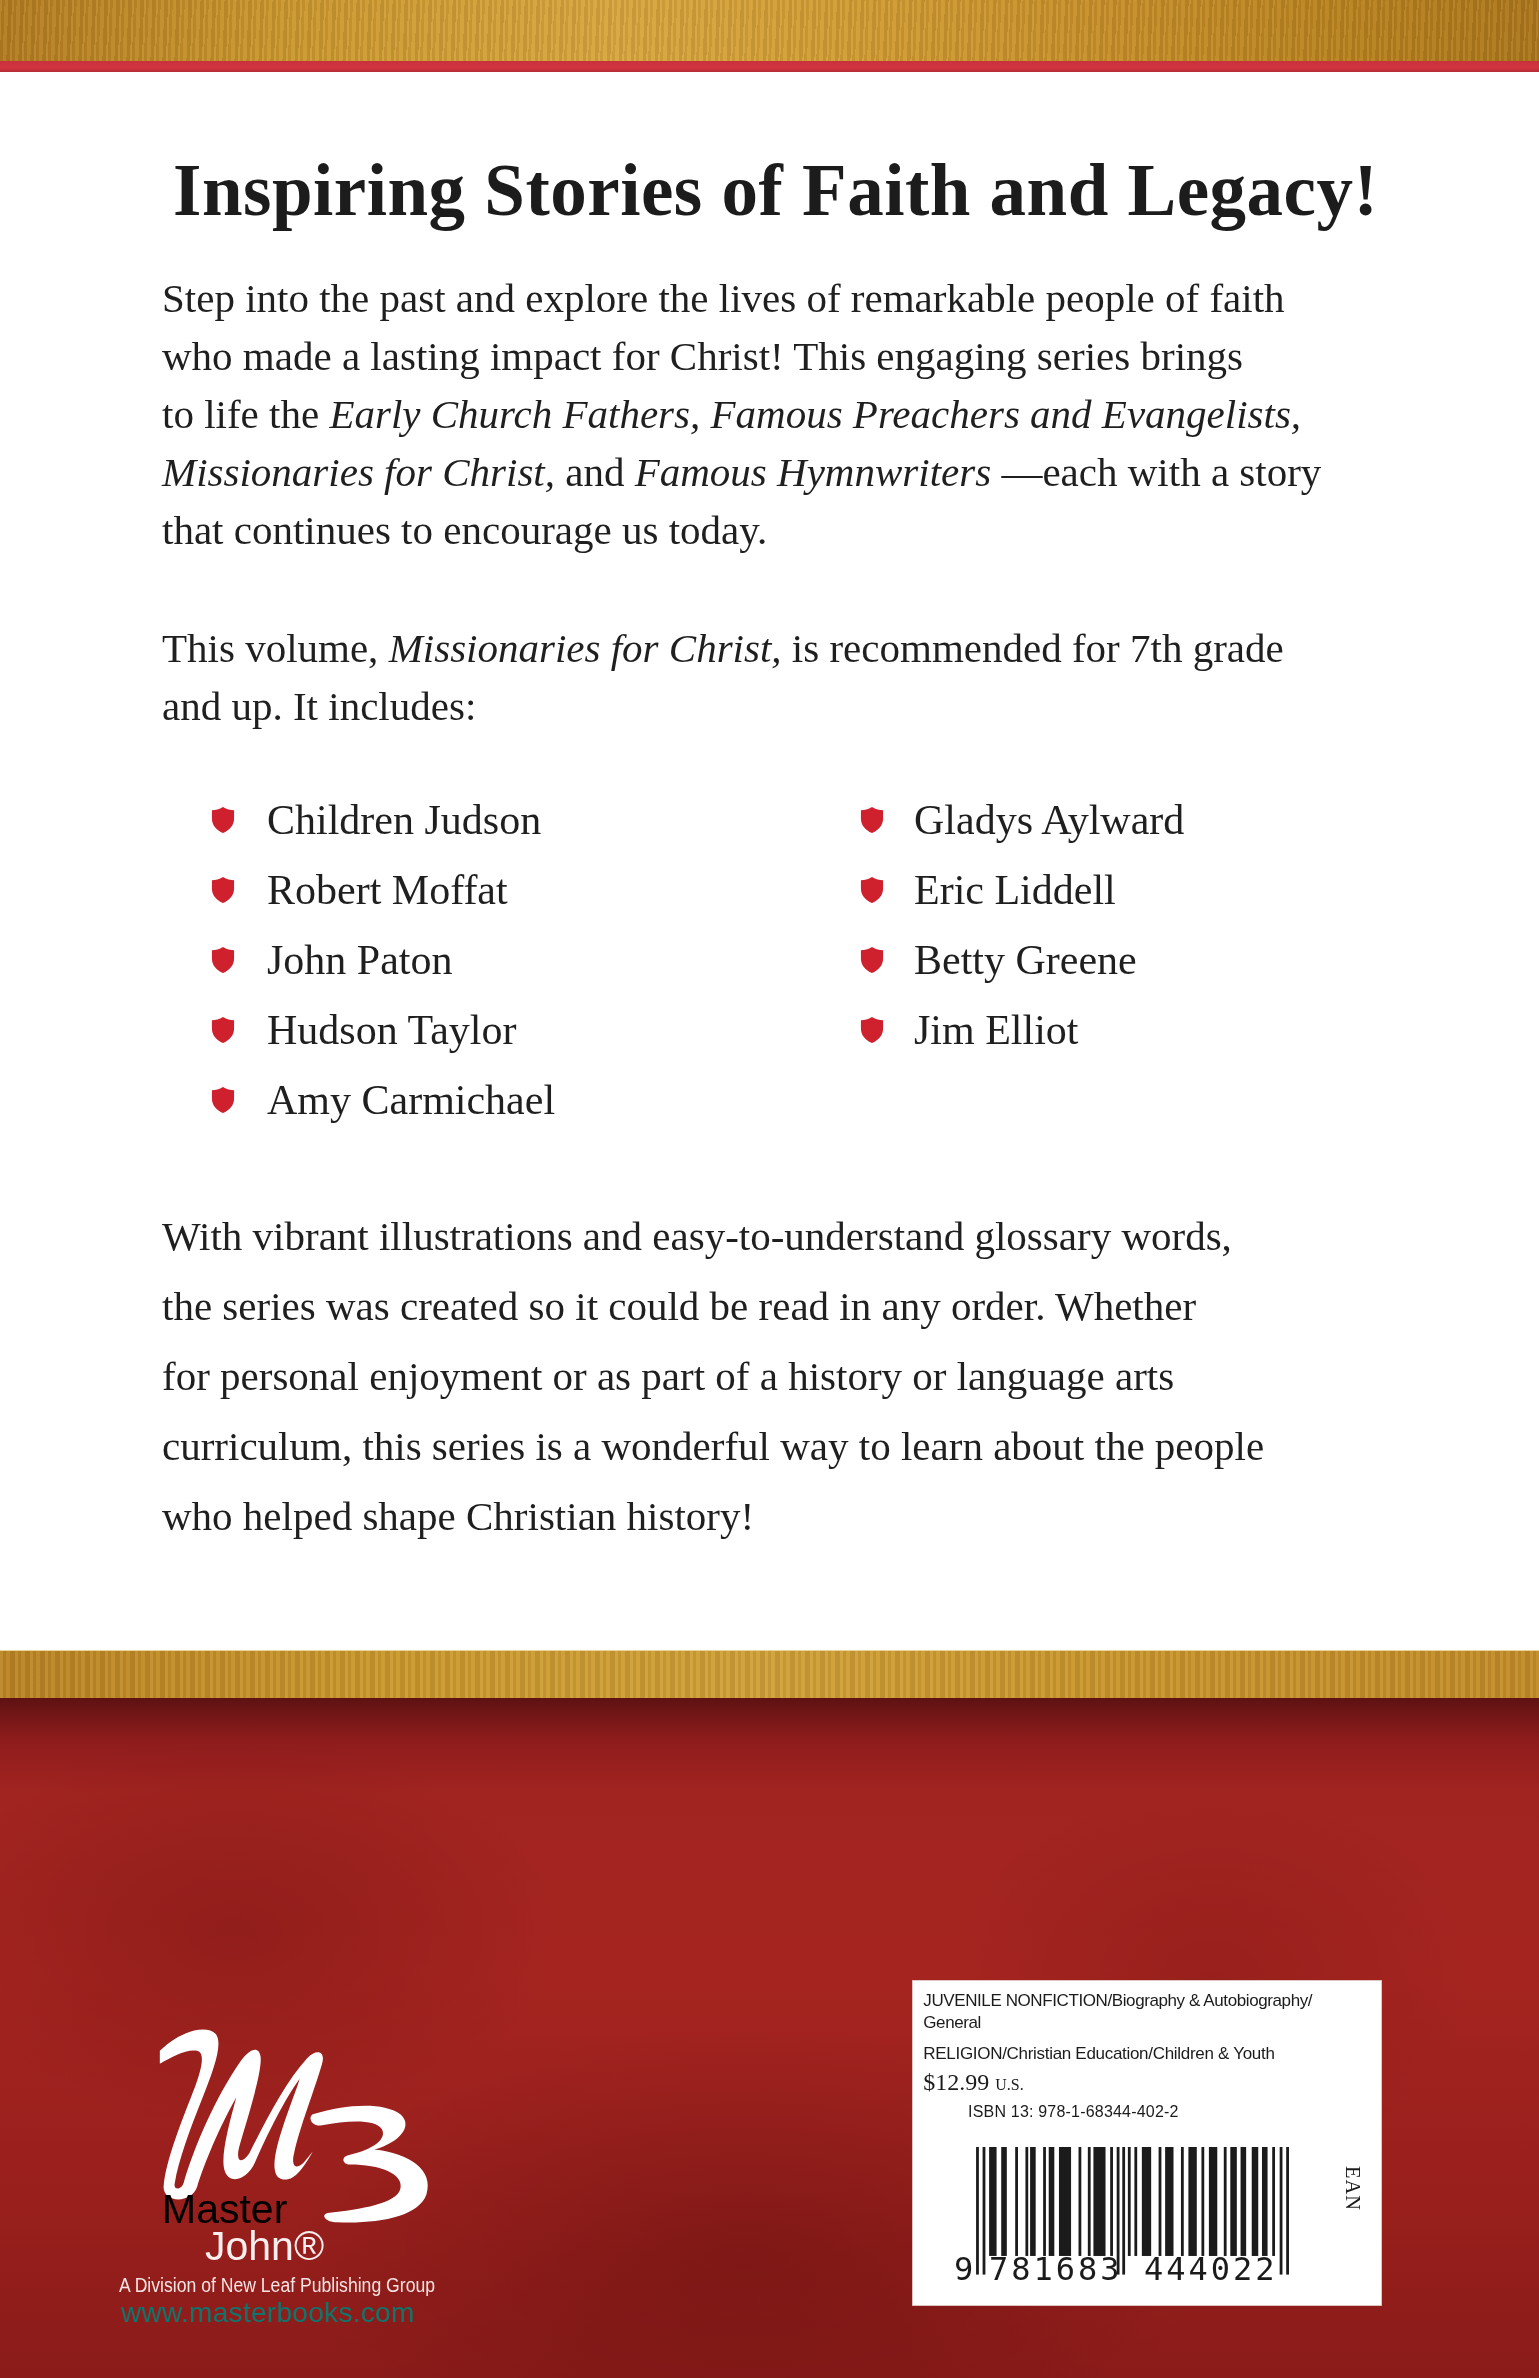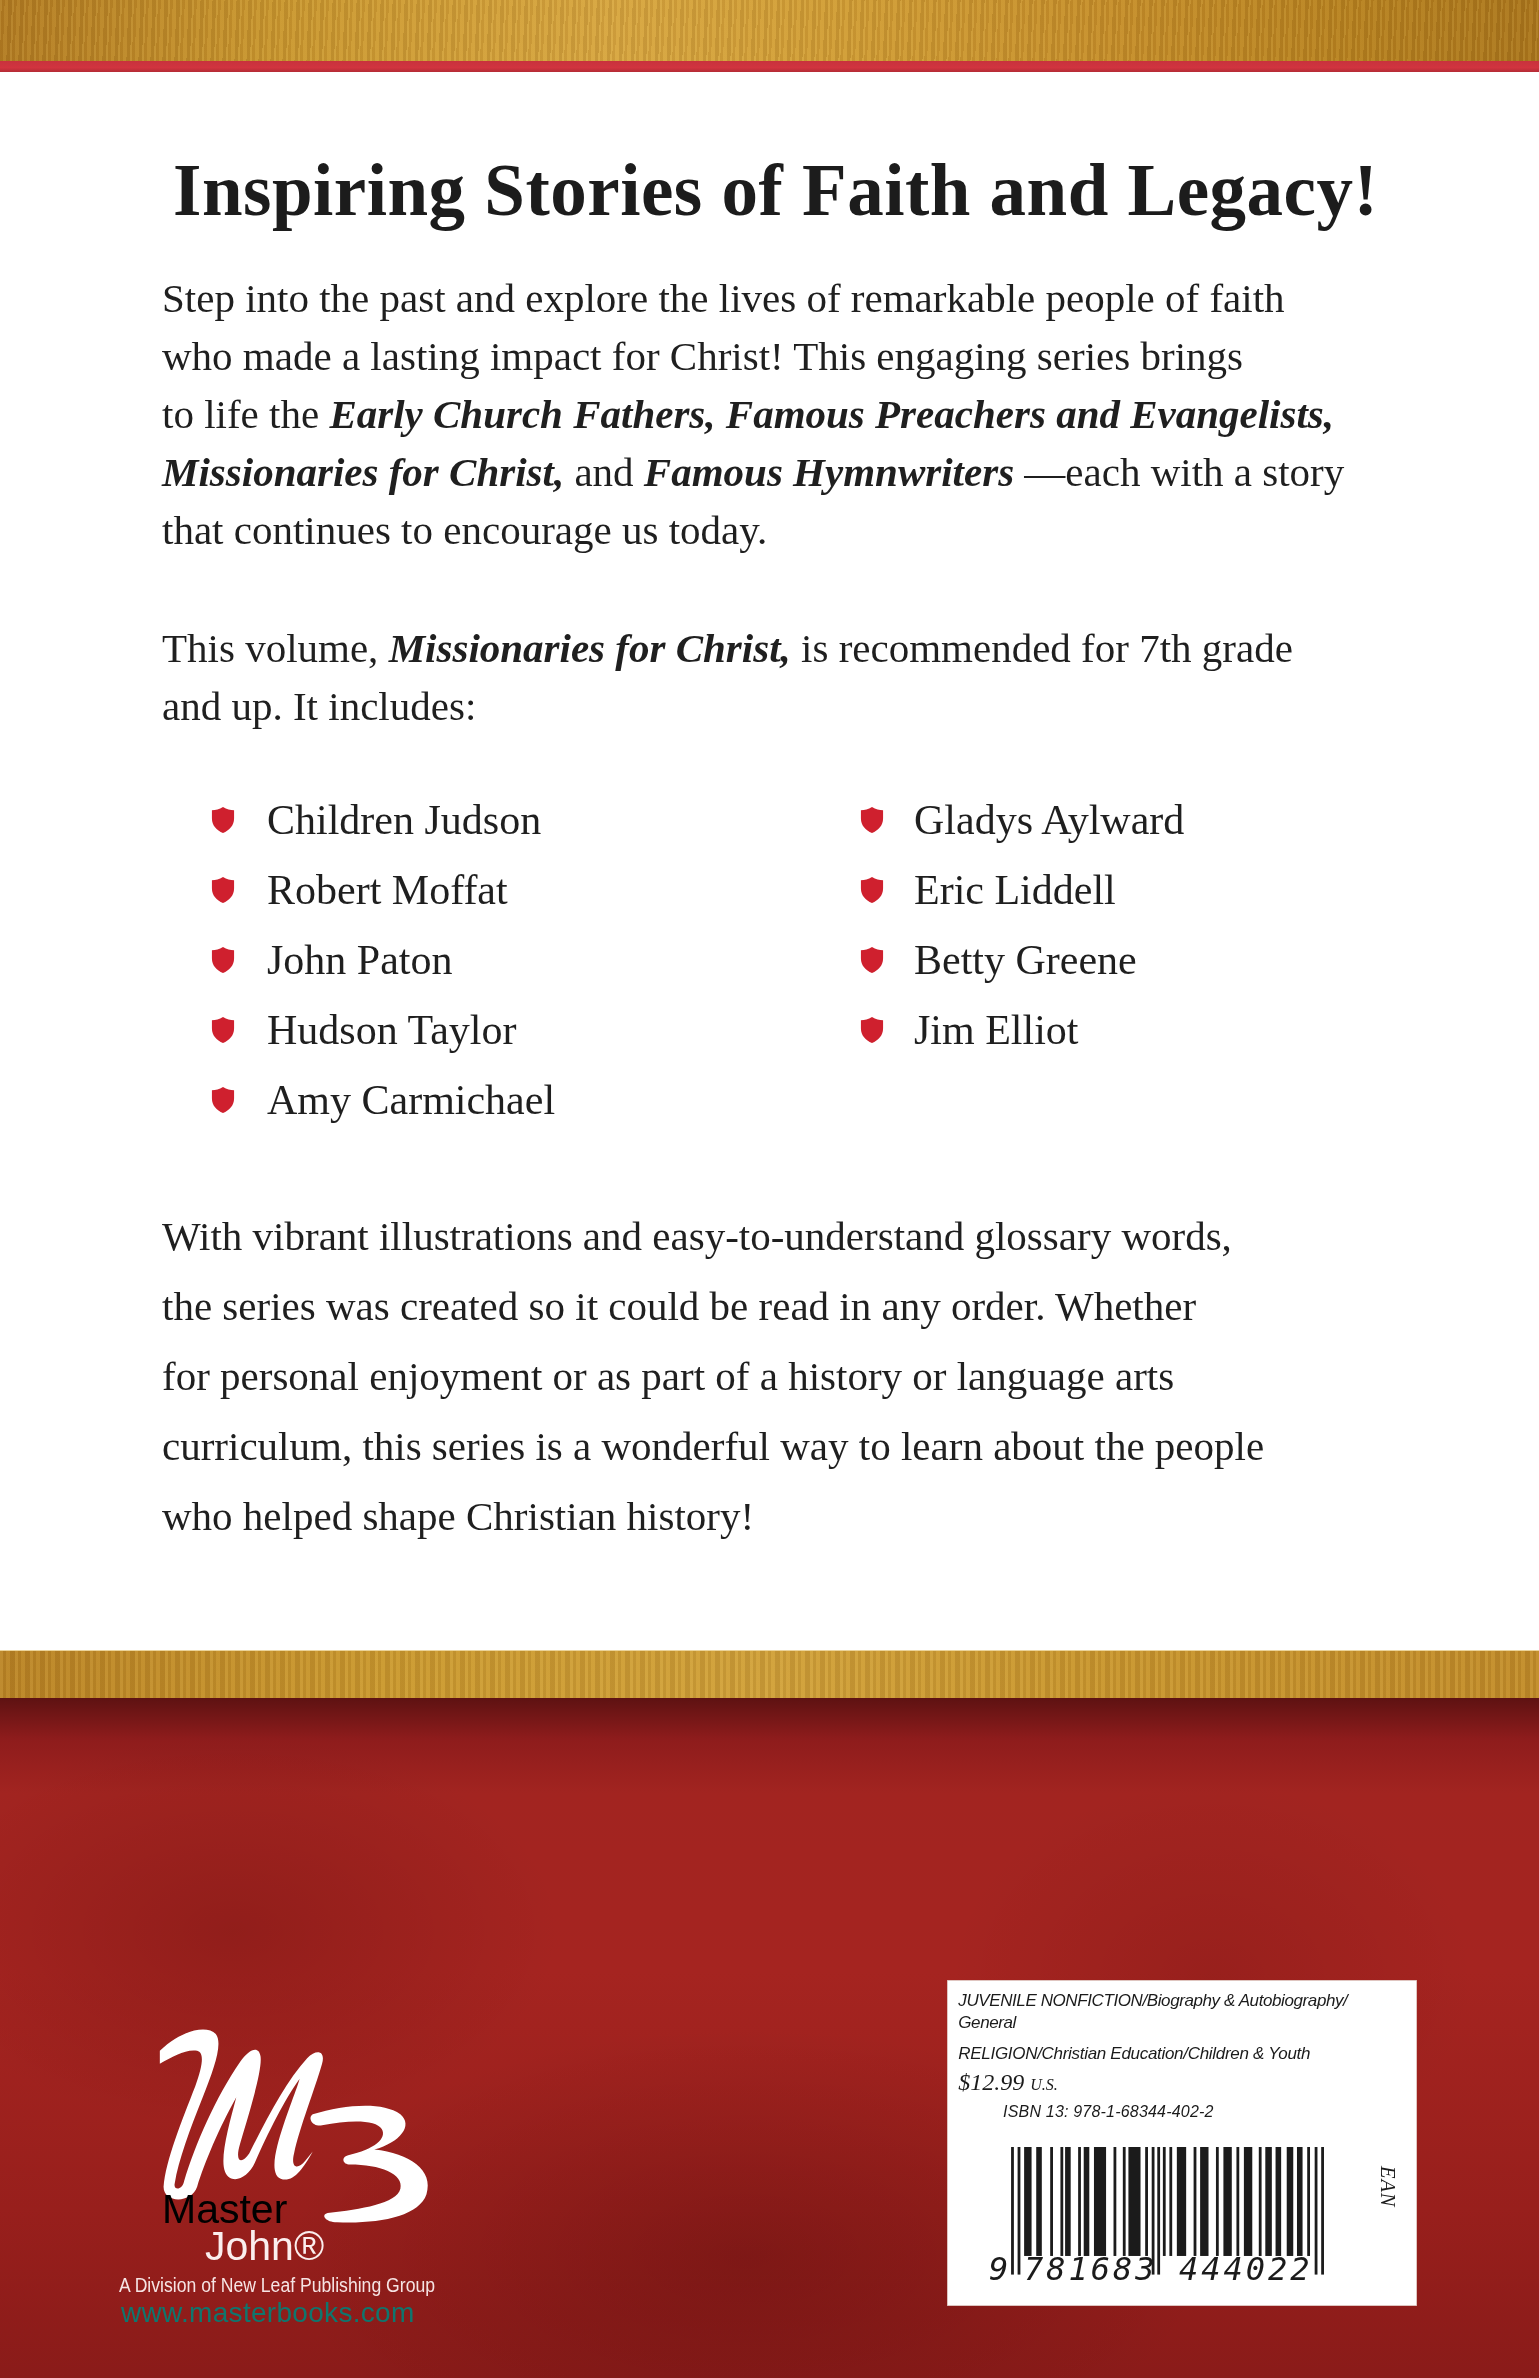--- a/index.html
+++ b/index.html
@@ -20,21 +20,21 @@
     position: absolute; left: 0; top: 154px; width: 1539px; text-align: center;
     font-size: 73px; color: #1c1c1c; letter-spacing: 0.5px; line-height: 1;
     padding-left: 140px; box-sizing: border-box; text-align: left;
     padding-left: 173px;
   }
 
   .para {
     position: absolute; left: 162px; width: 1249px;
     font-size: 41px; line-height: 58px; color: #1f1f1f;
   }
-  .para em { font-style: italic; font-weight: bold; }
+  .para em { font-style: italic; }
   .p1 { top: 269px; }
   .p2 { top: 619px; }
   .p3 { top: 1201px; line-height: 70px; }
 
   .list { position: absolute; top: 785px; }
   .list.left { left: 211px; }
   .list.right { left: 860px; }
   .list-item {
     display: flex; align-items: center; height: 70px;
     font-size: 42px; color: #1f1f1f;
@@ -60,22 +60,22 @@
   }
 
   .logo { position: absolute; left: 93px; top: 2004px; width: 373px; height: 354px; }
   .logo svg { position: absolute; left: 37px; top: 0; }
   .logo-name1 { position: absolute; left: 69px; top: 185px; font-family: "Liberation Sans", "DejaVu Sans", sans-serif; font-size: 41px; color: #000000; line-height: 1; }
   .logo-name2 { position: absolute; left: 112px; top: 222px; font-family: "Liberation Sans", "DejaVu Sans", sans-serif; font-size: 41px; color: #fbeeee; line-height: 1; }
   .logo-division { position: absolute; left: 26px; top: 271px; font-family: "Liberation Sans", "DejaVu Sans", sans-serif; font-size: 20px; color: #f6e4e4; white-space: nowrap; line-height: 1; transform: scaleX(0.88); transform-origin: left; }
   .logo-url { position: absolute; left: 28px; top: 295px; font-family: "Liberation Sans", "DejaVu Sans", sans-serif; font-size: 28px; color: #0f766e; white-space: nowrap; line-height: 1; letter-spacing: 0.3px; }
 
   .price-box {
-    position: absolute; left: 948px; top: 1981px; width: 468px; height: 324px;
-    background: #ffffff; box-shadow: 0 0 0 0.9px #e7d7d2; font-family: "Liberation Sans", "DejaVu Sans", sans-serif; color: #1b1b1b; font-style: italic;
+    position: absolute; left: 913px; top: 1981px; width: 468px; height: 324px;
+    background: #ffffff; box-shadow: 0 0 0 0.9px #e7d7d2; font-family: "Liberation Sans", "DejaVu Sans", sans-serif; color: #1b1b1b;
   }
   .cat1 { position: absolute; left: 10.3px; top: 9.3px; font-size: 17px; line-height: 21.4px; width: 447px; letter-spacing: -0.4px; }
   .cat2 { position: absolute; left: 10.3px; top: 62px; font-size: 17px; line-height: 21.4px; white-space: nowrap; letter-spacing: -0.3px; }
   .price { position: absolute; left: 10.3px; top: 87px; font-family: "Liberation Serif", "DejaVu Serif", serif; font-size: 24px; line-height: 28px; white-space: nowrap; }
   .price .cur { font-size: 16px; }
   .isbn { position: absolute; left: 55px; top: 118px; font-size: 16px; line-height: 26px; white-space: nowrap; letter-spacing: 0.2px; }
   .barcode { position: absolute; left: 61px; top: 166px; }
   .ean { position: absolute; left: 422px; top: 185px; font-family: "Liberation Serif", "DejaVu Serif", serif; font-size: 20.5px; transform: rotate(90deg); transform-origin: left top; white-space: nowrap; letter-spacing: 0.9px; }
   .ean-wrap { position: absolute; left: 451px; top: 185px; }
 </style>

